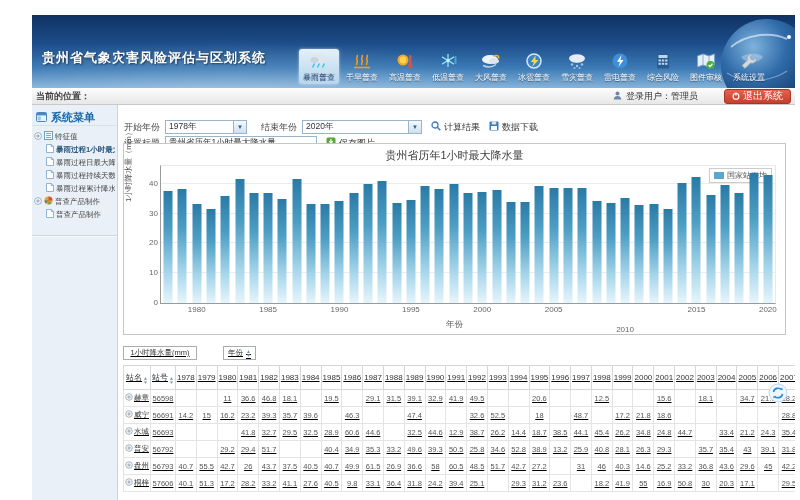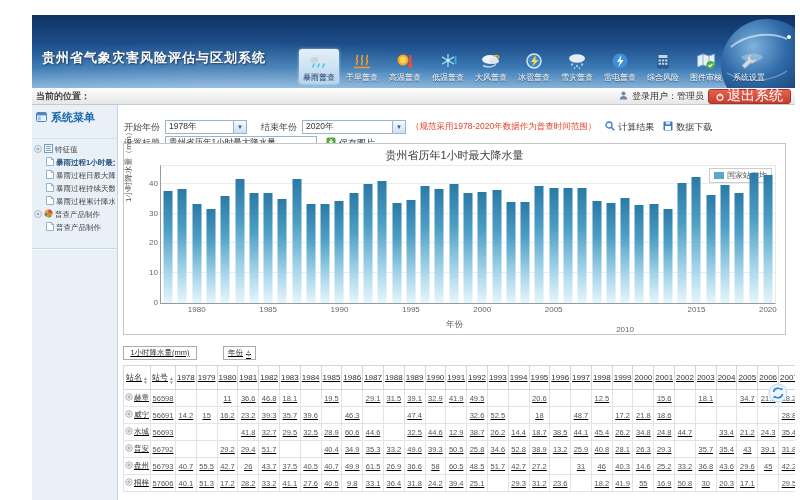--- a/index.html
+++ b/index.html
@@ -24,26 +24,26 @@
   
   .crumbbar{position:absolute;left:32px;top:88px;width:763px;height:17px;box-sizing:border-box;
     background:linear-gradient(#fdfdfd,#e7e7e7);border-bottom:1px solid #c9c9c9;display:flex;align-items:center;
     font-size:9px;color:#666;padding:0 4px;}
   .loc-label{color:#444;font-weight:bold;margin-right:3px;white-space:nowrap;}
   .crumb-link{color:#777;cursor:pointer;white-space:nowrap;}
   .crumb-sep{color:#aaa;margin:0 3px;}
   .user-area{margin-left:auto;display:flex;align-items:center;gap:4px;}
   .user-text{color:#333;white-space:nowrap;}
   .logout-btn{display:flex;align-items:center;gap:3px;background:linear-gradient(#e8614f,#c43f2e);border:1px solid #a53525;
-    color:#fff;font-size:14px;height:13px;padding:0 7px;border-radius:3px;cursor:pointer;margin-left:0;white-space:nowrap;}
+    color:#fff;font-size:10px;height:13px;padding:0 7px;border-radius:3px;cursor:pointer;margin-left:22px;white-space:nowrap;}
 
   
   .sidebar{position:absolute;left:32px;top:105px;width:86px;height:395px;box-sizing:border-box;
     background:#e9f0f7;border-right:1px solid #c3d5e4;}
-  .sb-title{display:flex;align-items:center;gap:4px;padding:5px 4px 13px;color:#1a6aad;font-weight:bold;font-size:11px;
+  .sb-title{display:flex;align-items:center;gap:4px;padding:5px 4px 0;color:#1a6aad;font-weight:bold;font-size:11px;
     border-bottom:1px solid #d4e2ee;}
   .tree{padding:4px 2px;font-size:7.5px;color:#444;}
   .tree-node{display:flex;align-items:center;gap:2px;height:13px;cursor:pointer;white-space:nowrap;}
   .tree-leaf{display:flex;align-items:center;gap:2px;height:13px;padding-left:12px;cursor:pointer;white-space:nowrap;overflow:hidden;}
   .tree-leaf.selected{font-weight:bold;color:#2a567e;}
   .sb-divider{margin-top:10px;border-top:1px solid #c9d9e8;border-bottom:1px solid #f6fafd;}
 
   
   .main{position:absolute;left:118px;top:105px;width:677px;height:395px;background:#fff;box-sizing:border-box;}
   .tb-row{display:flex;align-items:center;height:16px;gap:5px;padding-left:6px;font-size:9px;color:#444;}
@@ -339,25 +339,24 @@
   <div class="main">
 
     <div class="tb-row">
       <span>开始年份</span>
       <span class="combo" style="width:82px">
         <span class="combo-val">1978年</span>
         <span class="combo-arrow">▼</span>
       </span>
       <span style="width:4px"></span>
       <span>结束年份</span>
-      <span class="combo" style="width:104px">
+      <span class="combo" style="width:120px">
         <span class="combo-val">2020年</span>
         <span class="combo-arrow">▼</span>
       </span>
-      <span class="note">（规范采用1978-2020年数据作为普查时间范围）</span>
       <span class="mini-btn">
         <span>
           <svg width="10" height="10" viewBox="0 0 10 10">
               <circle cx="4" cy="4" r="3" fill="none" stroke="#3a7bbf" stroke-width="1.3"></circle>
               <path d="M6.3 6.3L9.3 9.3" stroke="#3a7bbf" stroke-width="1.4"></path>
             </svg>
         </span>
         <span>计算结果</span>
       </span>
       <span class="mini-btn">

